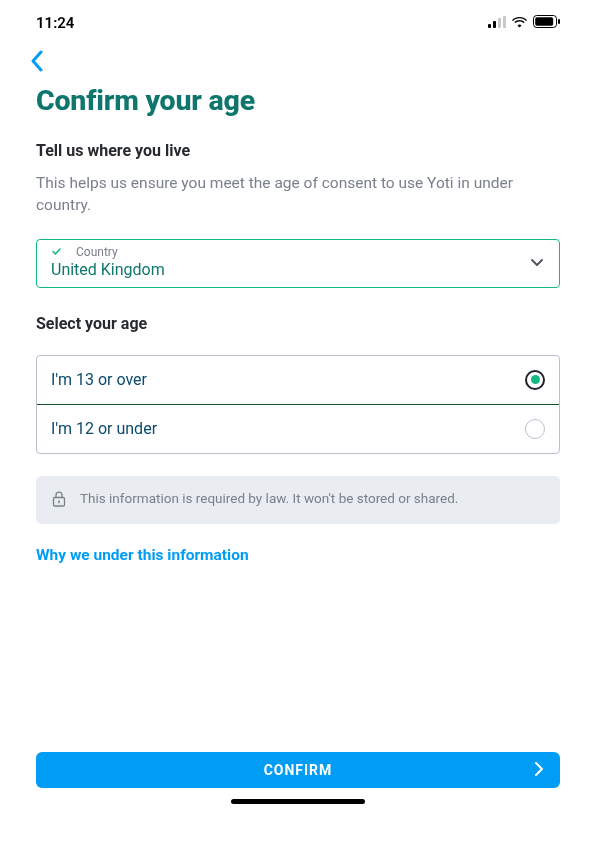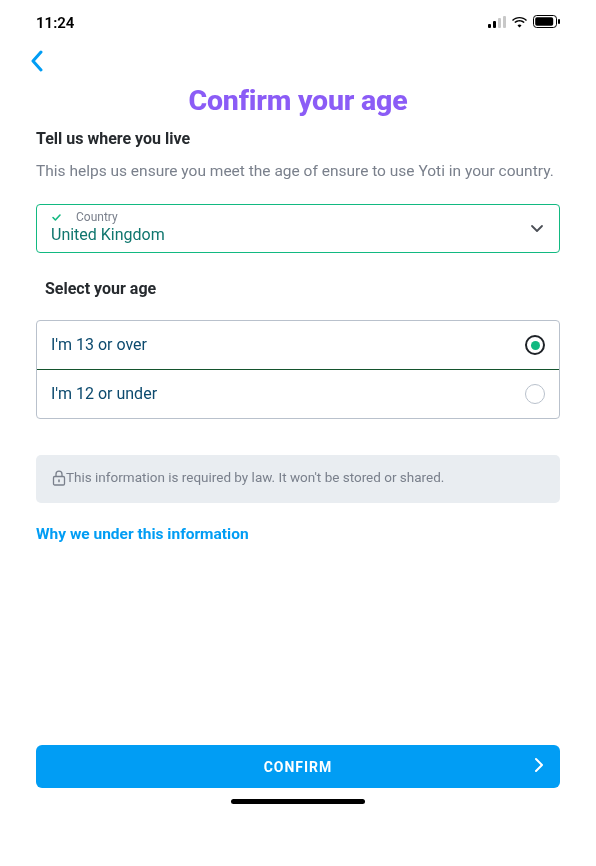--- a/index.html
+++ b/index.html
@@ -3,46 +3,46 @@
   <meta charset="utf-8">
   <style>
     * { margin:0; padding:0; box-sizing:border-box; font-family:-apple-system, BlinkMacSystemFont, "Segoe UI", Roboto, Helvetica, Arial, sans-serif; -webkit-font-smoothing:antialiased; }
     body { background:#fff; width:596px; height:866px; overflow:hidden; position:relative; }
     
     .status-bar { display:flex; justify-content:space-between; align-items:center; padding:14px 36px 8px; font-weight:600; font-size:15px; }
     .status-right { display:flex; align-items:center; gap:5px; }
     
     .screen { padding:0 36px 0; position:relative; }
     .back { display:inline-flex; padding:10px 0 2px; transform:translateX(-6px); }
-    .title { font-weight:800; font-size:28.5px; color:#8b5cf6; margin-top:8px; letter-spacing:-0.2px;text-align:center; }
-    .subhead { font-weight:700; font-size:16px; color:#262A2E; margin-top:12px; }
+    .title { font-weight:800; font-size:28.5px; color:#0f766e; margin-top:8px; letter-spacing:-0.2px; }
+    .subhead { font-weight:700; font-size:16px; color:#262A2E; margin-top:24px; }
     .body-text { font-size:15.5px; line-height:1.45; color:#7A808C; margin-top:12px; }
     
     .dropdown { margin-top:22px; border:1.5px solid #12B981; border-radius:4px; padding:6px 14px 8px; position:relative; display:flex; align-items:center; }
     .dropdown .label-row { font-size:12px; color:#7A808C; display:flex; align-items:center; gap:14px; line-height:1; }
     .dropdown .value { font-size:16px; color:#0f766e; margin-top:2px; }
     .dropdown .col { flex:1; }
     .chevron { width:16px; height:16px; }
-    .subhead2 { font-weight:700; font-size:16px; color:#262A2E; margin-top:26px;margin-left:9px; }
+    .subhead2 { font-weight:700; font-size:16px; color:#262A2E; margin-top:26px; }
     
     .radio-list { margin-top:22px; border:1px solid #B9C1CC; border-radius:4px; overflow:hidden; }
     .radio-row { display:flex; justify-content:space-between; padding:14px 14px; font-size:16px; color:#0c4a6e; }
     .radio-row + .radio-row { border-top:1px solid #14532d; }
     .radio { width:20px; height:20px; border-radius:50%; display:flex; align-items:center; justify-content:center; flex:0 0 auto; }
     .radio.selected { border:2.5px solid #1f2328; }
     .radio.selected .dot { width:9px; height:9px; background:#12B981; border-radius:50%; }
     .radio.unselected { border:1.5px solid #B9C1CC; }
     
-    .info-box { margin-top:36px; background:#E9EDF1; border-radius:5px; padding:13px 16px; display:flex; align-items:flex-start; }
+    .info-box { margin-top:22px; background:#E9EDF1; border-radius:5px; padding:13px 16px; display:flex; gap:14px; align-items:flex-start; }
     .info-box .lock { flex:0 0 auto; margin-top:2px; }
     .info-box .txt { font-size:13.5px; color:#7A808C; line-height:1.4; }
     
     .link { display:inline-block; margin-top:22px; color:#019DF4; font-weight:700; font-size:15.5px; }
     
-    .confirm { position:absolute; left:36px; right:36px; bottom:78px; background:#019DF4; color:#fff; border:none; border-radius:6px; height:43px; display:flex; align-items:center; justify-content:center; font-weight:700; letter-spacing:1px; font-size:14px; }
+    .confirm { position:absolute; left:36px; right:36px; bottom:78px; background:#019DF4; color:#fff; border:none; border-radius:6px; height:36px; display:flex; align-items:center; justify-content:center; font-weight:700; letter-spacing:1px; font-size:14px; }
     .confirm .arrow { position:absolute; right:16px; }
     
     .home-ind { position:absolute; bottom:62px; left:50%; transform:translateX(-50%); width:134px; height:5px; background:#000; border-radius:3px; }
     .check-icon { display:inline-flex; }
   </style>
 </head>
 <body>
 
 <div class="status-bar">
   <span>11:24</span>
@@ -75,21 +75,21 @@
 <div class="screen">
   <div class="back">
     <svg width="14" height="22" viewBox="0 0 14 22">
       <path d="M11 2 L3 11 L11 20" fill="none" stroke="#019DF4" stroke-width="3" stroke-linecap="round" stroke-linejoin="round"></path>
     </svg>
   </div>
 
   <h1 class="title">Confirm your age</h1>
 
   <h2 class="subhead">Tell us where you live</h2>
-  <p class="body-text">This helps us ensure you meet the age of ensure to use Yoti in your country.</p>
+  <p class="body-text">This helps us ensure you meet the age of consent to use Yoti in under country.</p>
 
   <div class="dropdown">
     <div class="col">
       <div class="label-row">
         <span class="check-icon">
           <svg width="11" height="11" viewBox="0 0 11 11">
             <path d="M2 5.5 L4.4 8 L9 3" fill="none" stroke="#12B981" stroke-width="1.6" stroke-linecap="round" stroke-linejoin="round"></path>
           </svg>
         </span>
         <span>Country</span>

